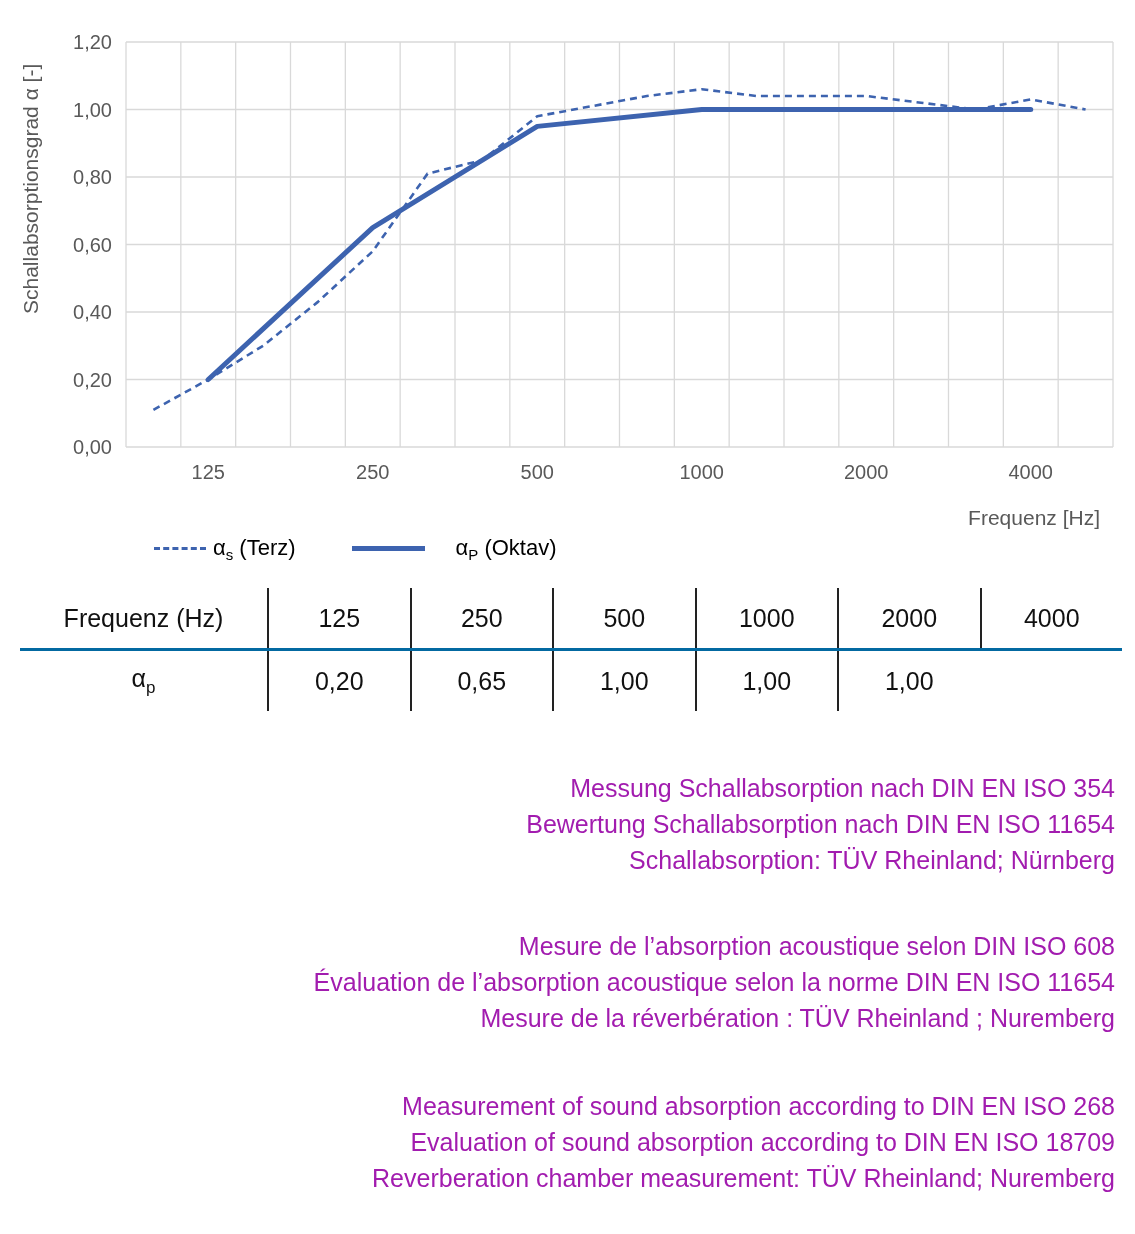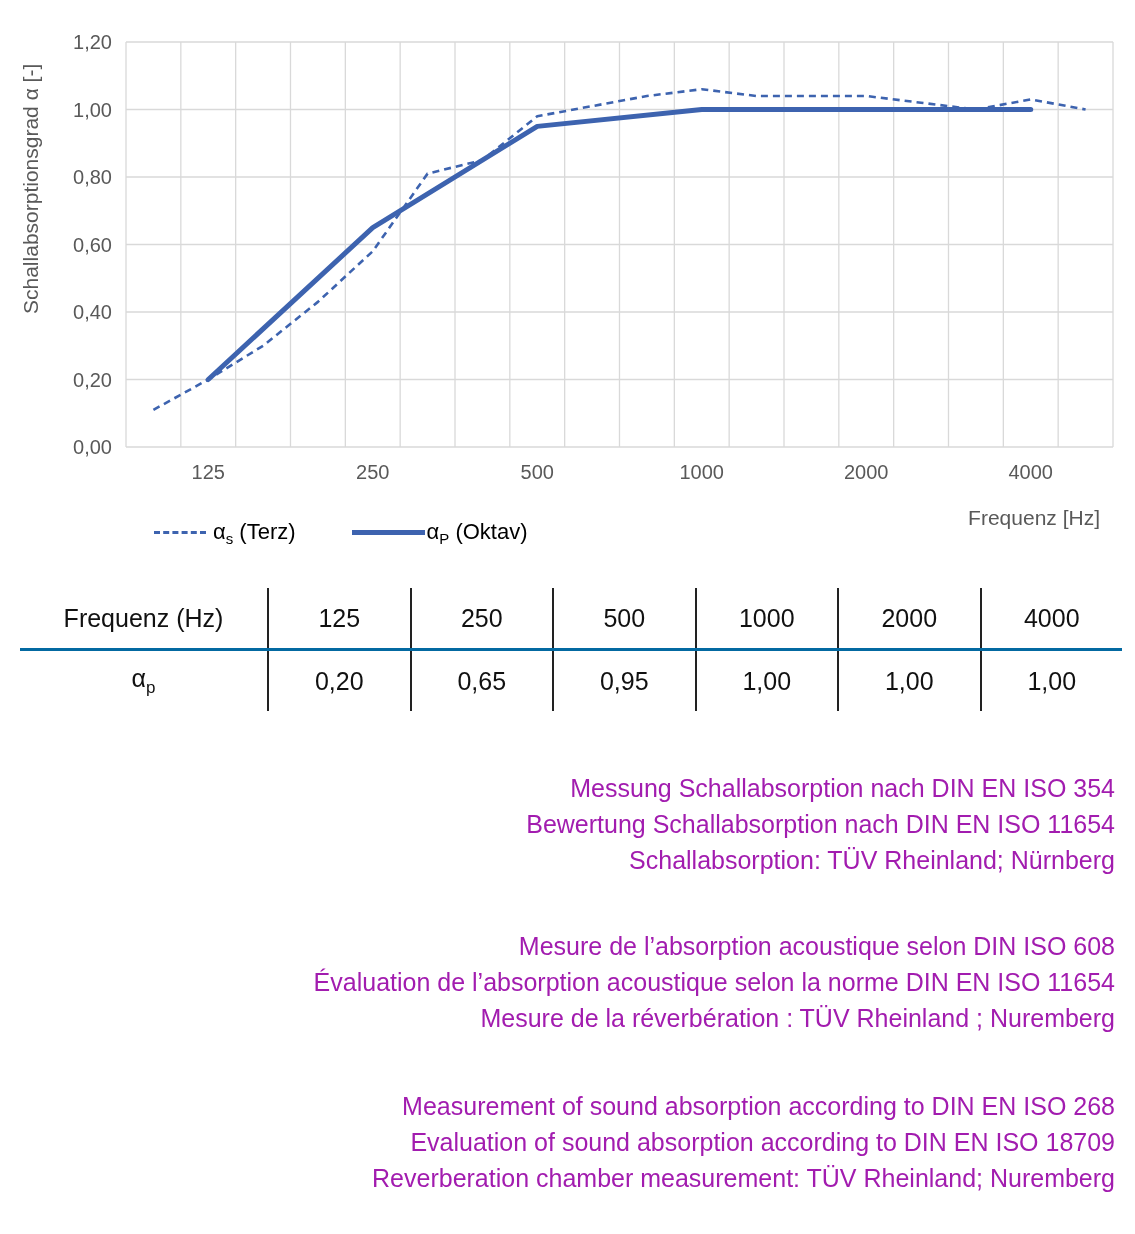--- a/index.html
+++ b/index.html
@@ -1,22 +1,22 @@
 <!DOCTYPE html>
 <html><head>
 <meta charset="utf-8">
 <style>
   html,body{margin:0;padding:0;background:#fff;}
   .page{position:relative;width:1135px;height:1234px;background:#ffffff;
         font-family:"Liberation Sans",sans-serif;color:#111;overflow:hidden;}
   #chart-svg{position:absolute;left:0;top:0;}
   
-  .legend{position:absolute;left:154px;top:518px;display:flex;align-items:center;height:30px;}
+  .legend{position:absolute;left:154px;top:534px;display:flex;align-items:center;height:30px;}
   .leg-item{display:flex;align-items:center;}
-  .leg-item+.leg-item{margin-left:56px;}
+  .leg-item+.leg-item{margin-left:56px;gap:29px;}
   .leg-dash{width:52px;border-top:3px dashed #3D63AF;height:0;}
   .leg-solid{width:73px;height:5px;background:#3D63AF;}
   .leg-label{font-size:22px;color:#000;margin-left:7px;white-space:nowrap;}
   .leg-item.solid .leg-label{margin-left:2px;}
   .leg-label sub{font-size:15px;}
   
   .tbl{position:absolute;left:20px;top:588px;width:1102px;font-size:25px;}
   .tr{display:grid;grid-template-columns:247px repeat(6,142.5px);}
   .tr.head{border-bottom:3px solid #0369a1;}
   .tc{display:flex;align-items:center;justify-content:center;height:60px;}
@@ -99,21 +99,20 @@
         <div class="tc">1000</div>
         <div class="tc">2000</div>
         <div class="tc">4000</div>
       </div>
     <div class="tr" id="tbl-row">
       <div class="tc">
           <span><span>α</span><sub>p</sub></span>
         </div>
     <div class="tc">0,20</div>
         <div class="tc">0,65</div>
-        <div class="tc">0,95</div>
         <div class="tc">1,00</div>
         <div class="tc">1,00</div>
         <div class="tc">1,00</div>
       </div>
   </div>
 
   <div class="note note-de">
     <div>Messung Schallabsorption nach DIN EN ISO 354</div>
     <div>Bewertung Schallabsorption nach DIN EN ISO 11654</div>
     <div>Schallabsorption: TÜV Rheinland; Nürnberg</div>

